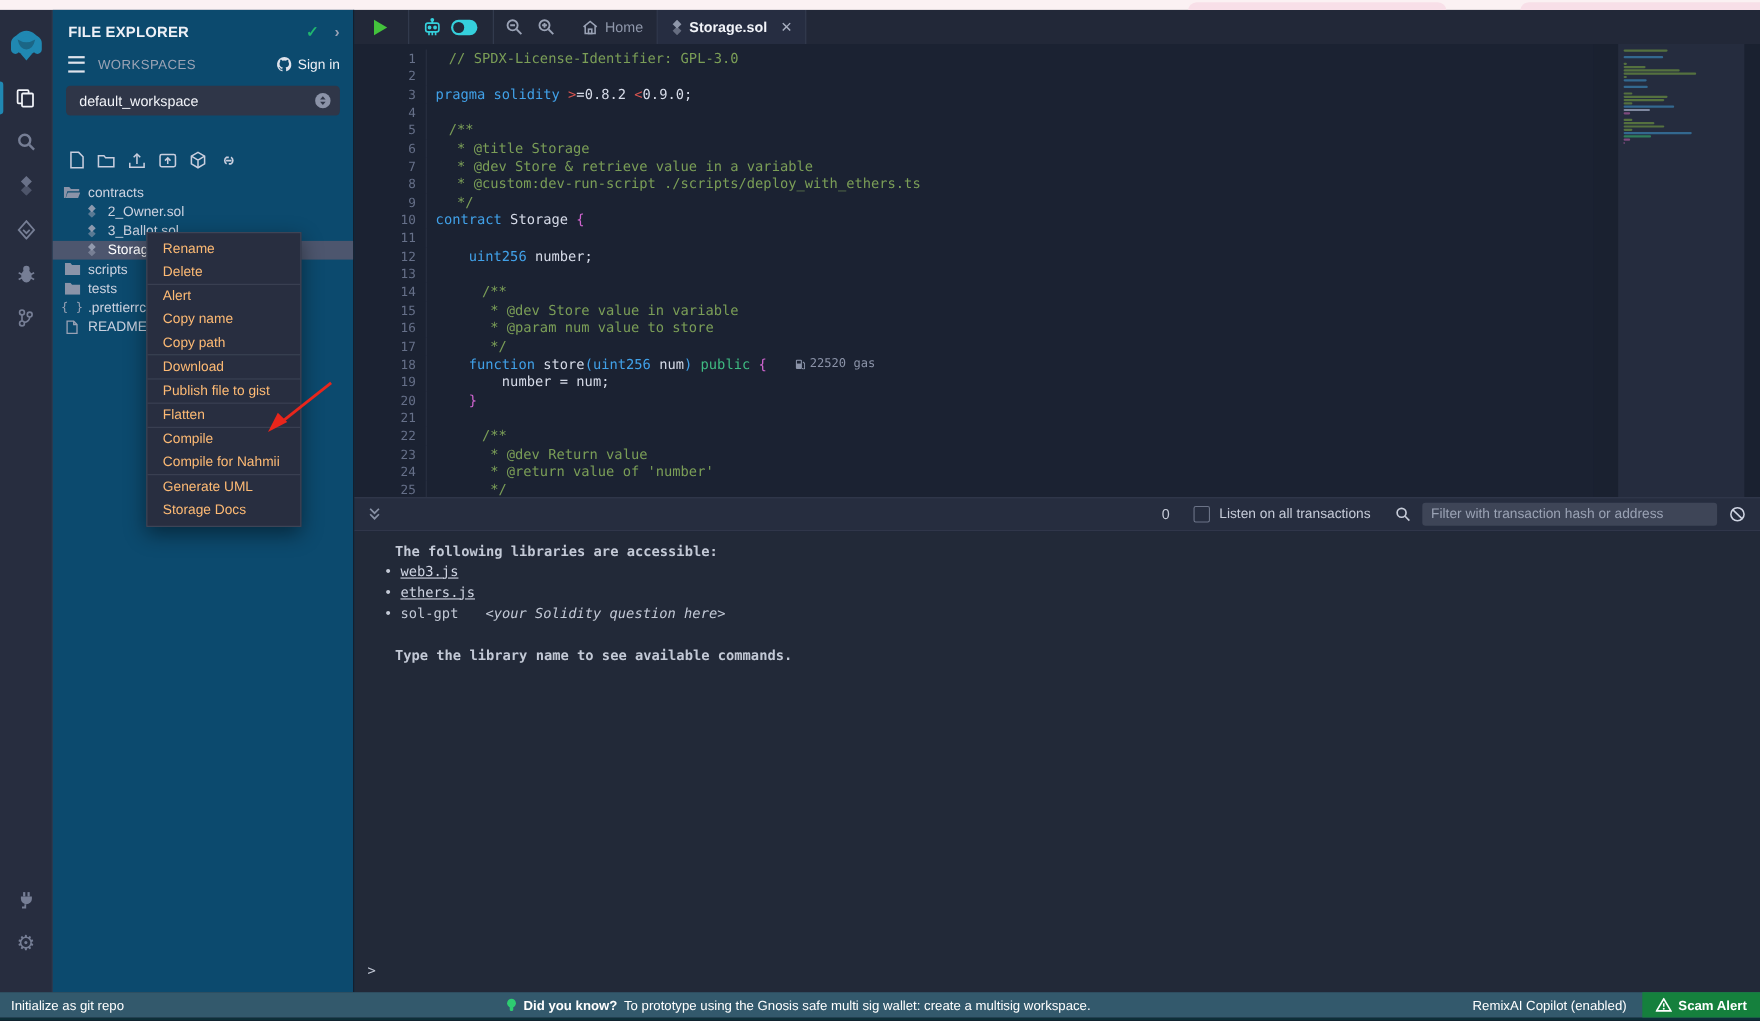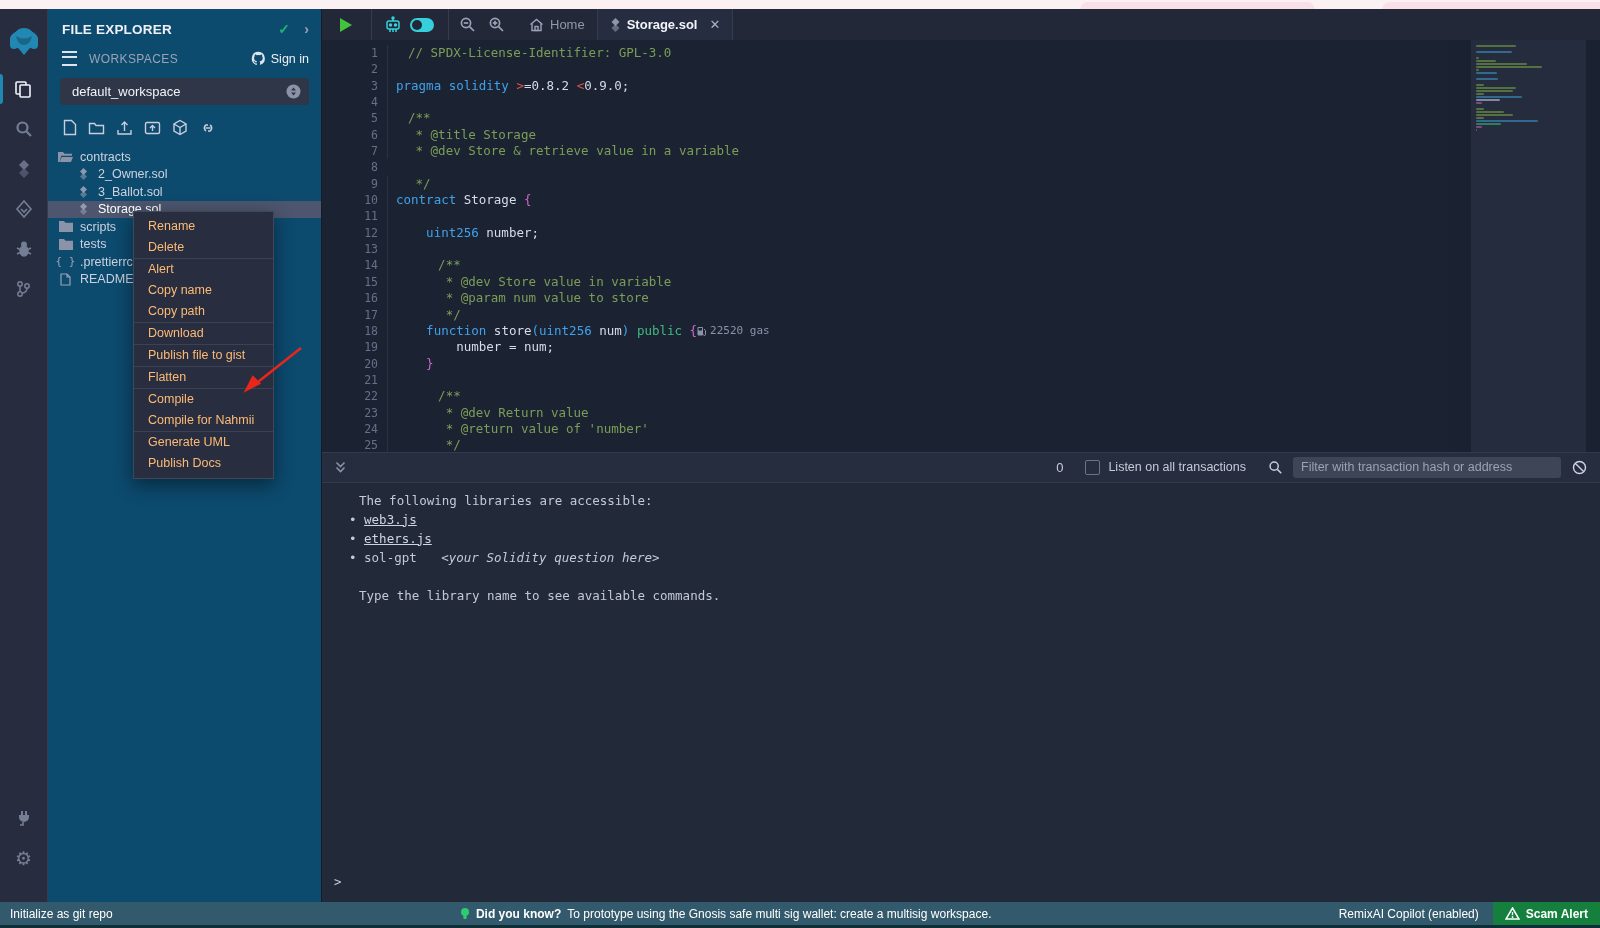--- a/index.html
+++ b/index.html
@@ -21,21 +21,21 @@
   
   .explorer{width:273px;background:#0c4a6e;border-right:1px solid #161b27;flex:none;position:relative;font-size:12.5px;color:#ccd2e0;}
   .ex-head{display:flex;align-items:center;padding:12px 12px 6px 14px;color:#eef0f6;font-size:13.5px;font-weight:bold;letter-spacing:.2px;}
   .ex-head .check{margin-left:auto;color:#21b66f;font-size:14px;font-weight:bold;}
   .ex-head .chev{margin-left:14px;color:#99a1b4;font-size:14px;font-weight:bold;}
   .ws-row{display:flex;align-items:center;padding:8px 12px 8px 14px;color:#9ba3b5;}
   .burger{width:15px;height:11px;border-top:2px solid #dfe3ec;border-bottom:2px solid #dfe3ec;position:relative;margin-right:12px;}
   .burger::after{content:"";position:absolute;left:0;right:0;top:3px;height:2px;background:#dfe3ec;}
   .ws-label{font-size:12px;letter-spacing:.4px;}
   .signin{margin-left:auto;display:flex;align-items:center;gap:5px;color:#eef0f6;font-size:12.5px;cursor:pointer;}
-  .ws-select{margin:4px 12px 10px 12px;height:27px;background:#2f3648;border-radius:4px;display:flex;align-items:center;padding:0 8px 0 12px;color:#f2f4f9;font-size:13px;cursor:pointer;}
+  .ws-select{margin:4px 12px 28px 12px;height:27px;background:#2f3648;border-radius:4px;display:flex;align-items:center;padding:0 8px 0 12px;color:#f2f4f9;font-size:13px;cursor:pointer;}
   .ws-select .sort{margin-left:auto;}
   .actions{display:flex;align-items:center;gap:11px;padding:4px 12px 10px 15px;color:#c9cede;}
   .actions .aicon{cursor:pointer;display:flex;}
   .tree{padding-top:2px;}
   .tree-row{height:17.5px;display:flex;align-items:center;white-space:nowrap;cursor:pointer;}
   .tree-row.selected{background:#4d566e;color:#fff;}
   .tree-row .ticon{width:15px;margin-right:7px;display:flex;justify-content:center;color:#8era;}
   .tree-row .ticon{color:#8b93a8;}
   .tree-row .braces{font-family:"DejaVu Sans Mono",monospace;font-size:11px;color:#9aa2b5;}
   
@@ -54,34 +54,34 @@
   .tab.active{background:#262d41;color:#f2f4f9;font-weight:bold;}
   .tab .close{color:#aab1c2;font-weight:normal;font-size:13px;margin-left:6px;}
   
   .editor{flex:1;display:flex;min-height:0;}
   .code-scroll{flex:1;background:#1b2232;padding-top:5px;overflow:hidden;}
   .code-row{display:flex;height:16.35px;line-height:16.35px;font-family:"DejaVu Sans Mono",monospace;font-size:12.5px;white-space:pre;}
   .ln{width:56px;text-align:right;padding-right:9px;color:#667089;flex:none;font-size:11.5px;}
   .lc{padding-left:8px;border-left:1px solid #2a3143;display:flex;align-items:center;}
   .sg-c{color:#7b9e57;margin-left:12px;} .sg-k{color:#41a1e8;} .sg-o{color:#d95550;}
   .sg-g{color:#3fbb82;} .sg-p{color:#d065d0;} .sg-w{color:#d6dbe8;}
-  .gas{color:#8b93a8;font-size:11px;display:flex;align-items:center;gap:4px;font-family:"DejaVu Sans Mono",monospace;}
+  .gas{color:#8b93a8;font-size:11px;margin-left:26px;display:flex;align-items:center;gap:4px;font-family:"DejaVu Sans Mono",monospace;}
   .mini-gap{width:22px;background:#1a2130;flex:none;}
   .minimap{width:110px;background:#252c3e;flex:none;padding:5px 0 0 5px;}
   .mini-line{height:2px;margin-bottom:1px;border-radius:1px;}
   .vtrack{width:14px;background:#1a2130;flex:none;}
   
   .term-bar{height:29px;background:#262d3f;border-top:1px solid #333a4e;border-bottom:1px solid #333a4e;display:flex;align-items:center;flex:none;color:#c6cbd8;font-size:12.5px;}
   .term-bar .count{margin-left:auto;margin-right:22px;font-size:13px;}
   .checkbox{width:13px;height:13px;border:1px solid #6b7387;border-radius:2px;margin-right:8px;cursor:pointer;flex:none;}
   .filter-input{width:252px;height:21px;background:#3e4557;border:none;border-radius:3px;color:#e3e7f0;font-size:12.5px;padding:0 8px;margin-left:10px;outline:none;font-family:"Liberation Sans",sans-serif;}
   .filter-input::placeholder{color:#9aa2b4;}
   .terminal{flex:1;background:#222938;font-family:"DejaVu Sans Mono",monospace;font-size:12.5px;color:#c3c9d6;display:flex;flex-direction:column;padding-top:8px;}
   .t-line{line-height:19px;white-space:pre;}
-  .t-text{padding-left:37px;}
+  .t-text{padding-left:37px;font-weight:bold;}
   .t-bullet{padding-left:27px;}
   .t-line a{color:#cfd4e2;text-decoration:underline;cursor:pointer;}
   .t-line i{font-style:italic;margin-left:17px;}
   .prompt{margin-top:auto;padding:0 0 13px 12px;color:#c3c9d6;}
   
   .status{height:23px;background:#33596c;display:flex;align-items:center;color:#fff;font-size:12px;position:relative;}
   .status .left{padding-left:10px;cursor:pointer;}
   .status .center{flex:1;display:flex;align-items:center;justify-content:center;gap:6px;}
   .status .center b{font-weight:bold;}
   .status .copilot{margin-right:14px;white-space:nowrap;}
@@ -356,21 +356,21 @@
 
       <div class="editor">
         <div class="code-scroll" id="code-area">
             <div class="code-row"><span class="ln">1</span><span class="lc"><span class="sg-c">// SPDX-License-Identifier: GPL-3.0</span></span></div>
             <div class="code-row"><span class="ln">2</span><span class="lc"></span></div>
             <div class="code-row"><span class="ln">3</span><span class="lc"><span class="sg-k">pragma solidity </span><span class="sg-o">&gt;</span><span class="sg-w">=0.8.2 </span><span class="sg-o">&lt;</span><span class="sg-w">0.9.0;</span></span></div>
             <div class="code-row"><span class="ln">4</span><span class="lc"></span></div>
             <div class="code-row"><span class="ln">5</span><span class="lc"><span class="sg-c">/**</span></span></div>
             <div class="code-row"><span class="ln">6</span><span class="lc"><span class="sg-c"> * @title Storage</span></span></div>
             <div class="code-row"><span class="ln">7</span><span class="lc"><span class="sg-c"> * @dev Store &amp; retrieve value in a variable</span></span></div>
-            <div class="code-row"><span class="ln">8</span></div>
+            <div class="code-row"><span class="ln">8</span><span class="lc"><span class="sg-c"> * @custom:dev-run-script ./scripts/deploy_with_ethers.ts</span></span></div>
             <div class="code-row"><span class="ln">9</span><span class="lc"><span class="sg-c"> */</span></span></div>
             <div class="code-row"><span class="ln">10</span><span class="lc"><span class="sg-k">contract </span><span class="sg-w">Storage </span><span class="sg-p">{</span></span></div>
             <div class="code-row"><span class="ln">11</span><span class="lc"></span></div>
             <div class="code-row"><span class="ln">12</span><span class="lc"><span class="sg-w">    </span><span class="sg-k">uint256</span><span class="sg-w"> number;</span></span></div>
             <div class="code-row"><span class="ln">13</span><span class="lc"></span></div>
             <div class="code-row"><span class="ln">14</span><span class="lc"><span class="sg-c">    /**</span></span></div>
             <div class="code-row"><span class="ln">15</span><span class="lc"><span class="sg-c">     * @dev Store value in variable</span></span></div>
             <div class="code-row"><span class="ln">16</span><span class="lc"><span class="sg-c">     * @param num value to store</span></span></div>
             <div class="code-row"><span class="ln">17</span><span class="lc"><span class="sg-c">     */</span></span></div>
             <div class="code-row"><span class="ln">18</span><span class="lc"><span class="sg-w">    </span><span class="sg-k">function</span><span class="sg-w"> store</span><span class="sg-k">(</span><span class="sg-k">uint256</span><span class="sg-w"> num</span><span class="sg-k">)</span><span class="sg-w"> </span><span class="sg-g">public</span><span class="sg-w"> </span><span class="sg-p">{</span><span class="gas"><svg width="9" height="10" viewBox="0 0 9 10">
@@ -493,20 +493,20 @@
       <div class="menu-item">Download</div>
       <div class="menu-sep"></div>
       <div class="menu-item">Publish file to gist</div>
       <div class="menu-sep"></div>
       <div class="menu-item">Flatten</div>
       <div class="menu-sep"></div>
       <div class="menu-item">Compile</div>
       <div class="menu-item">Compile for Nahmii</div>
       <div class="menu-sep"></div>
       <div class="menu-item">Generate UML</div>
-      <div class="menu-item">Publish Docs</div>
+      <div class="menu-item">Storage Docs</div>
     </div>
 
   <svg class="red-arrow" width="74" height="60" viewBox="0 0 74 60">
     <line x1="66" y1="6" x2="18" y2="44" stroke="#e8261c" stroke-width="2.6"></line>
     <polygon points="9,51 26,41 17,33" fill="#e8261c" transform="rotate(3 14 44)"></polygon>
   </svg>
 </div>
 
 </body></html>

